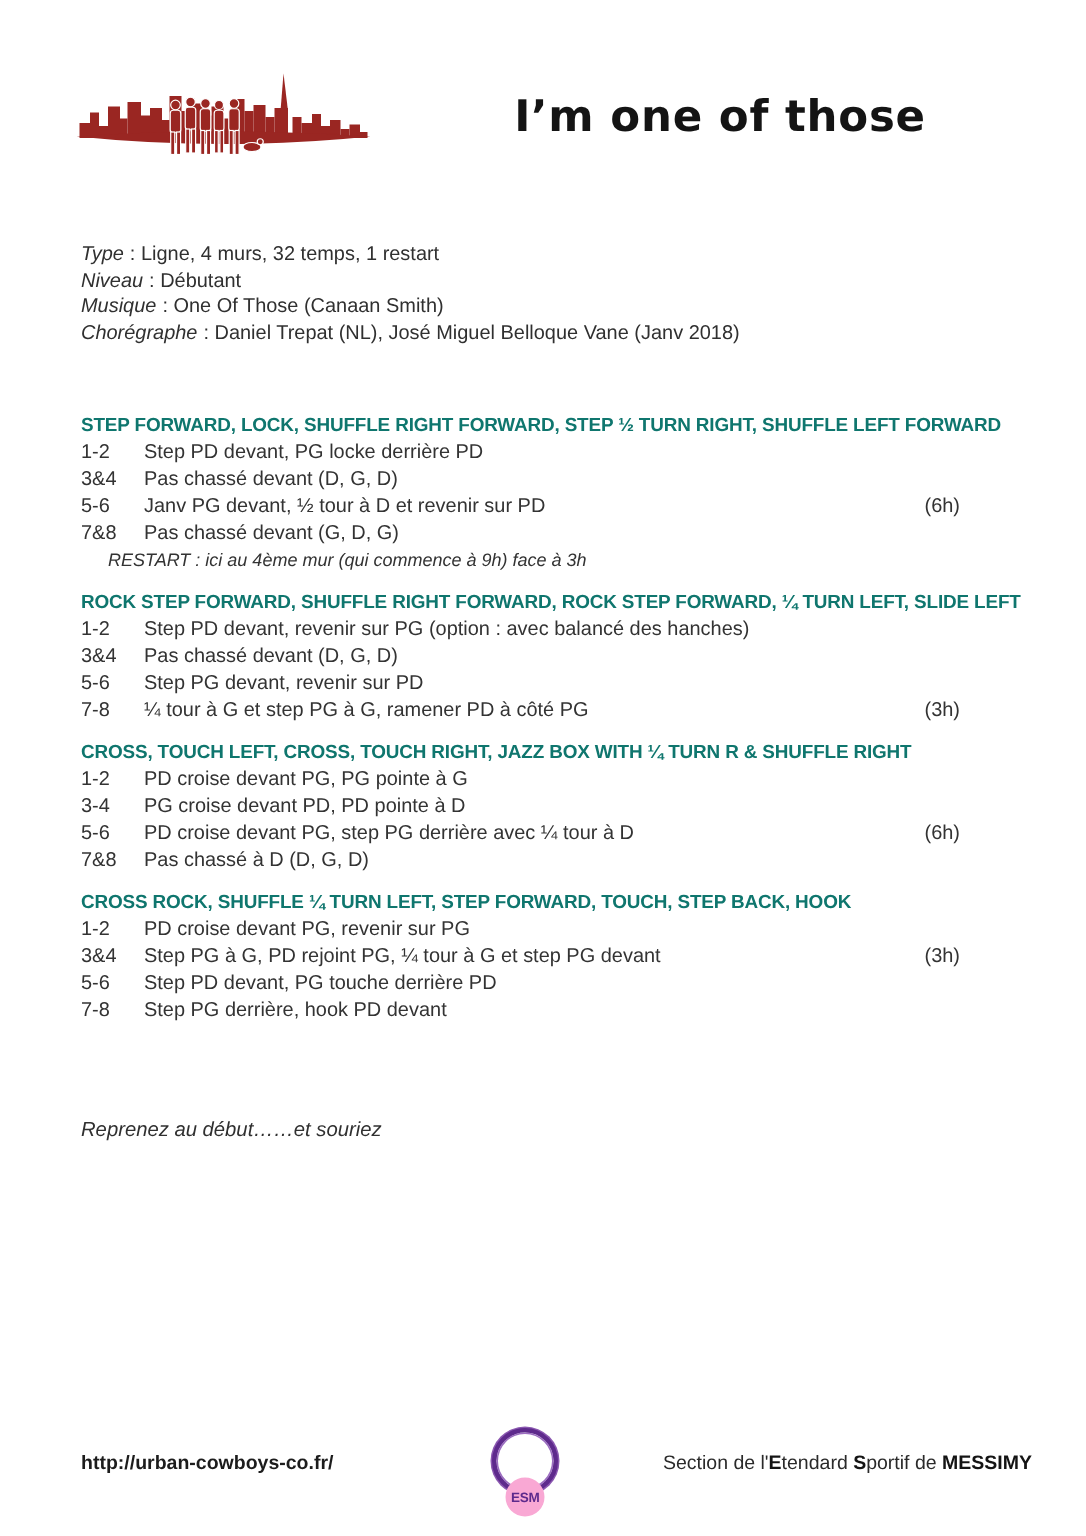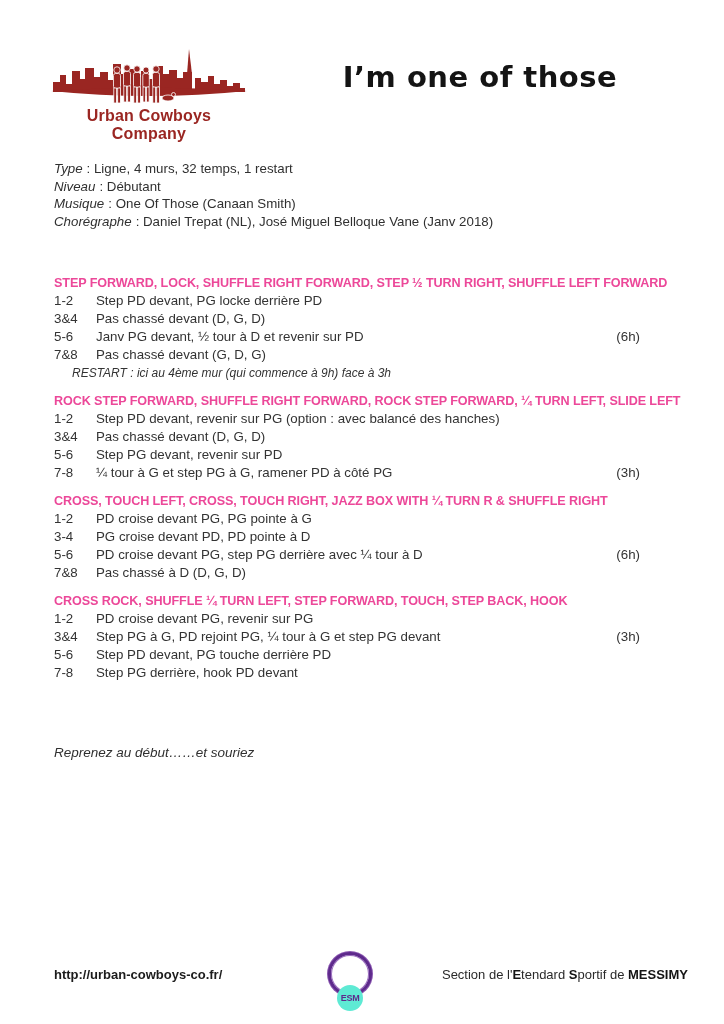--- a/index.html
+++ b/index.html
@@ -36,21 +36,21 @@
   
   .meta { position: absolute; left: 54px; top: 160px; font-size: 13.3px; line-height: 17.6px; color: #303030; }
   .meta-label { font-style: italic; margin-right: 4px; }
 
   
   .content { position: absolute; left: 54px; top: 274px; width: 586px; }
   .dance-section { margin-bottom: 10px; }
   .section-heading {
     font-size: 12.6px; font-weight: bold; line-height: 18px;
     letter-spacing: -0.1px; white-space: nowrap;
-    color: #ec4899;
+    color: #0f766e;
   }
   .step-row { display: flex; line-height: 18px; font-size: 13.3px; }
   .step-counts { width: 42px; flex: 0 0 42px; }
   .step-text { flex: 1 1 auto; }
   .step-facing { flex: 0 0 46px; text-align: right; }
   .section-note { font-style: italic; line-height: 18px; font-size: 12px; margin-left: 18px; }
 
   
   .closing-line {
     position: absolute; left: 54px; top: 745px;
@@ -66,21 +66,21 @@
   .esm-badge {
     width: 44px; height: 44px; border-radius: 50%;
     border: 3px solid #5e2a8c;
     box-shadow: inset 0 0 0 1px #9b6cc0, 0 0 0 1px #8a57b0;
     background: #ffffff;
     display: flex; align-items: center; justify-content: center;
     margin-left: 36px;
   }
   .esm-center {
     width: 26px; height: 26px; border-radius: 50%;
-    background: #5eead4;
+    background: #f9a8d4;
     display: flex; align-items: center; justify-content: center;
     font-size: 9px; font-weight: bold; color: #5e2a8c;
     letter-spacing: -0.2px;
     margin-top: 48px;
   }
   .footer-right { font-size: 13px; color: #2a2a2a; white-space: nowrap; }
   .footer-right b { font-weight: bold; color: #141414; }
 </style>
 </head>
 <body>
@@ -154,21 +154,20 @@
             <circle cx="107" cy="25" r="3.2"></circle>
             <rect x="103.5" y="28.5" width="7" height="15" rx="2"></rect>
             <rect x="103.8" y="43" width="2.7" height="16"></rect>
             <rect x="107.7" y="43" width="2.7" height="16"></rect>
           </g>
 
         <ellipse cx="119" cy="54" rx="6" ry="3"></ellipse>
           <circle cx="124.5" cy="50.5" r="2"></circle>
       </g>
     </svg>
-    <div class="company-name">Urban Cowboys Company</div>
   </div>
 
   <h1 class="dance-title">I’m one of those</h1>
 
   <div class="meta">
     <div class="meta-row"><span class="meta-label">Type</span><span>: Ligne, 4 murs, 32 temps, 1 restart</span></div>
     <div class="meta-row"><span class="meta-label">Niveau</span><span>: Débutant</span></div>
     <div class="meta-row"><span class="meta-label">Musique</span><span>: One Of Those (Canaan Smith)</span></div>
     <div class="meta-row"><span class="meta-label">Chorégraphe</span><span>: Daniel Trepat (NL), José Miguel Belloque Vane (Janv 2018)</span></div>
   </div>

